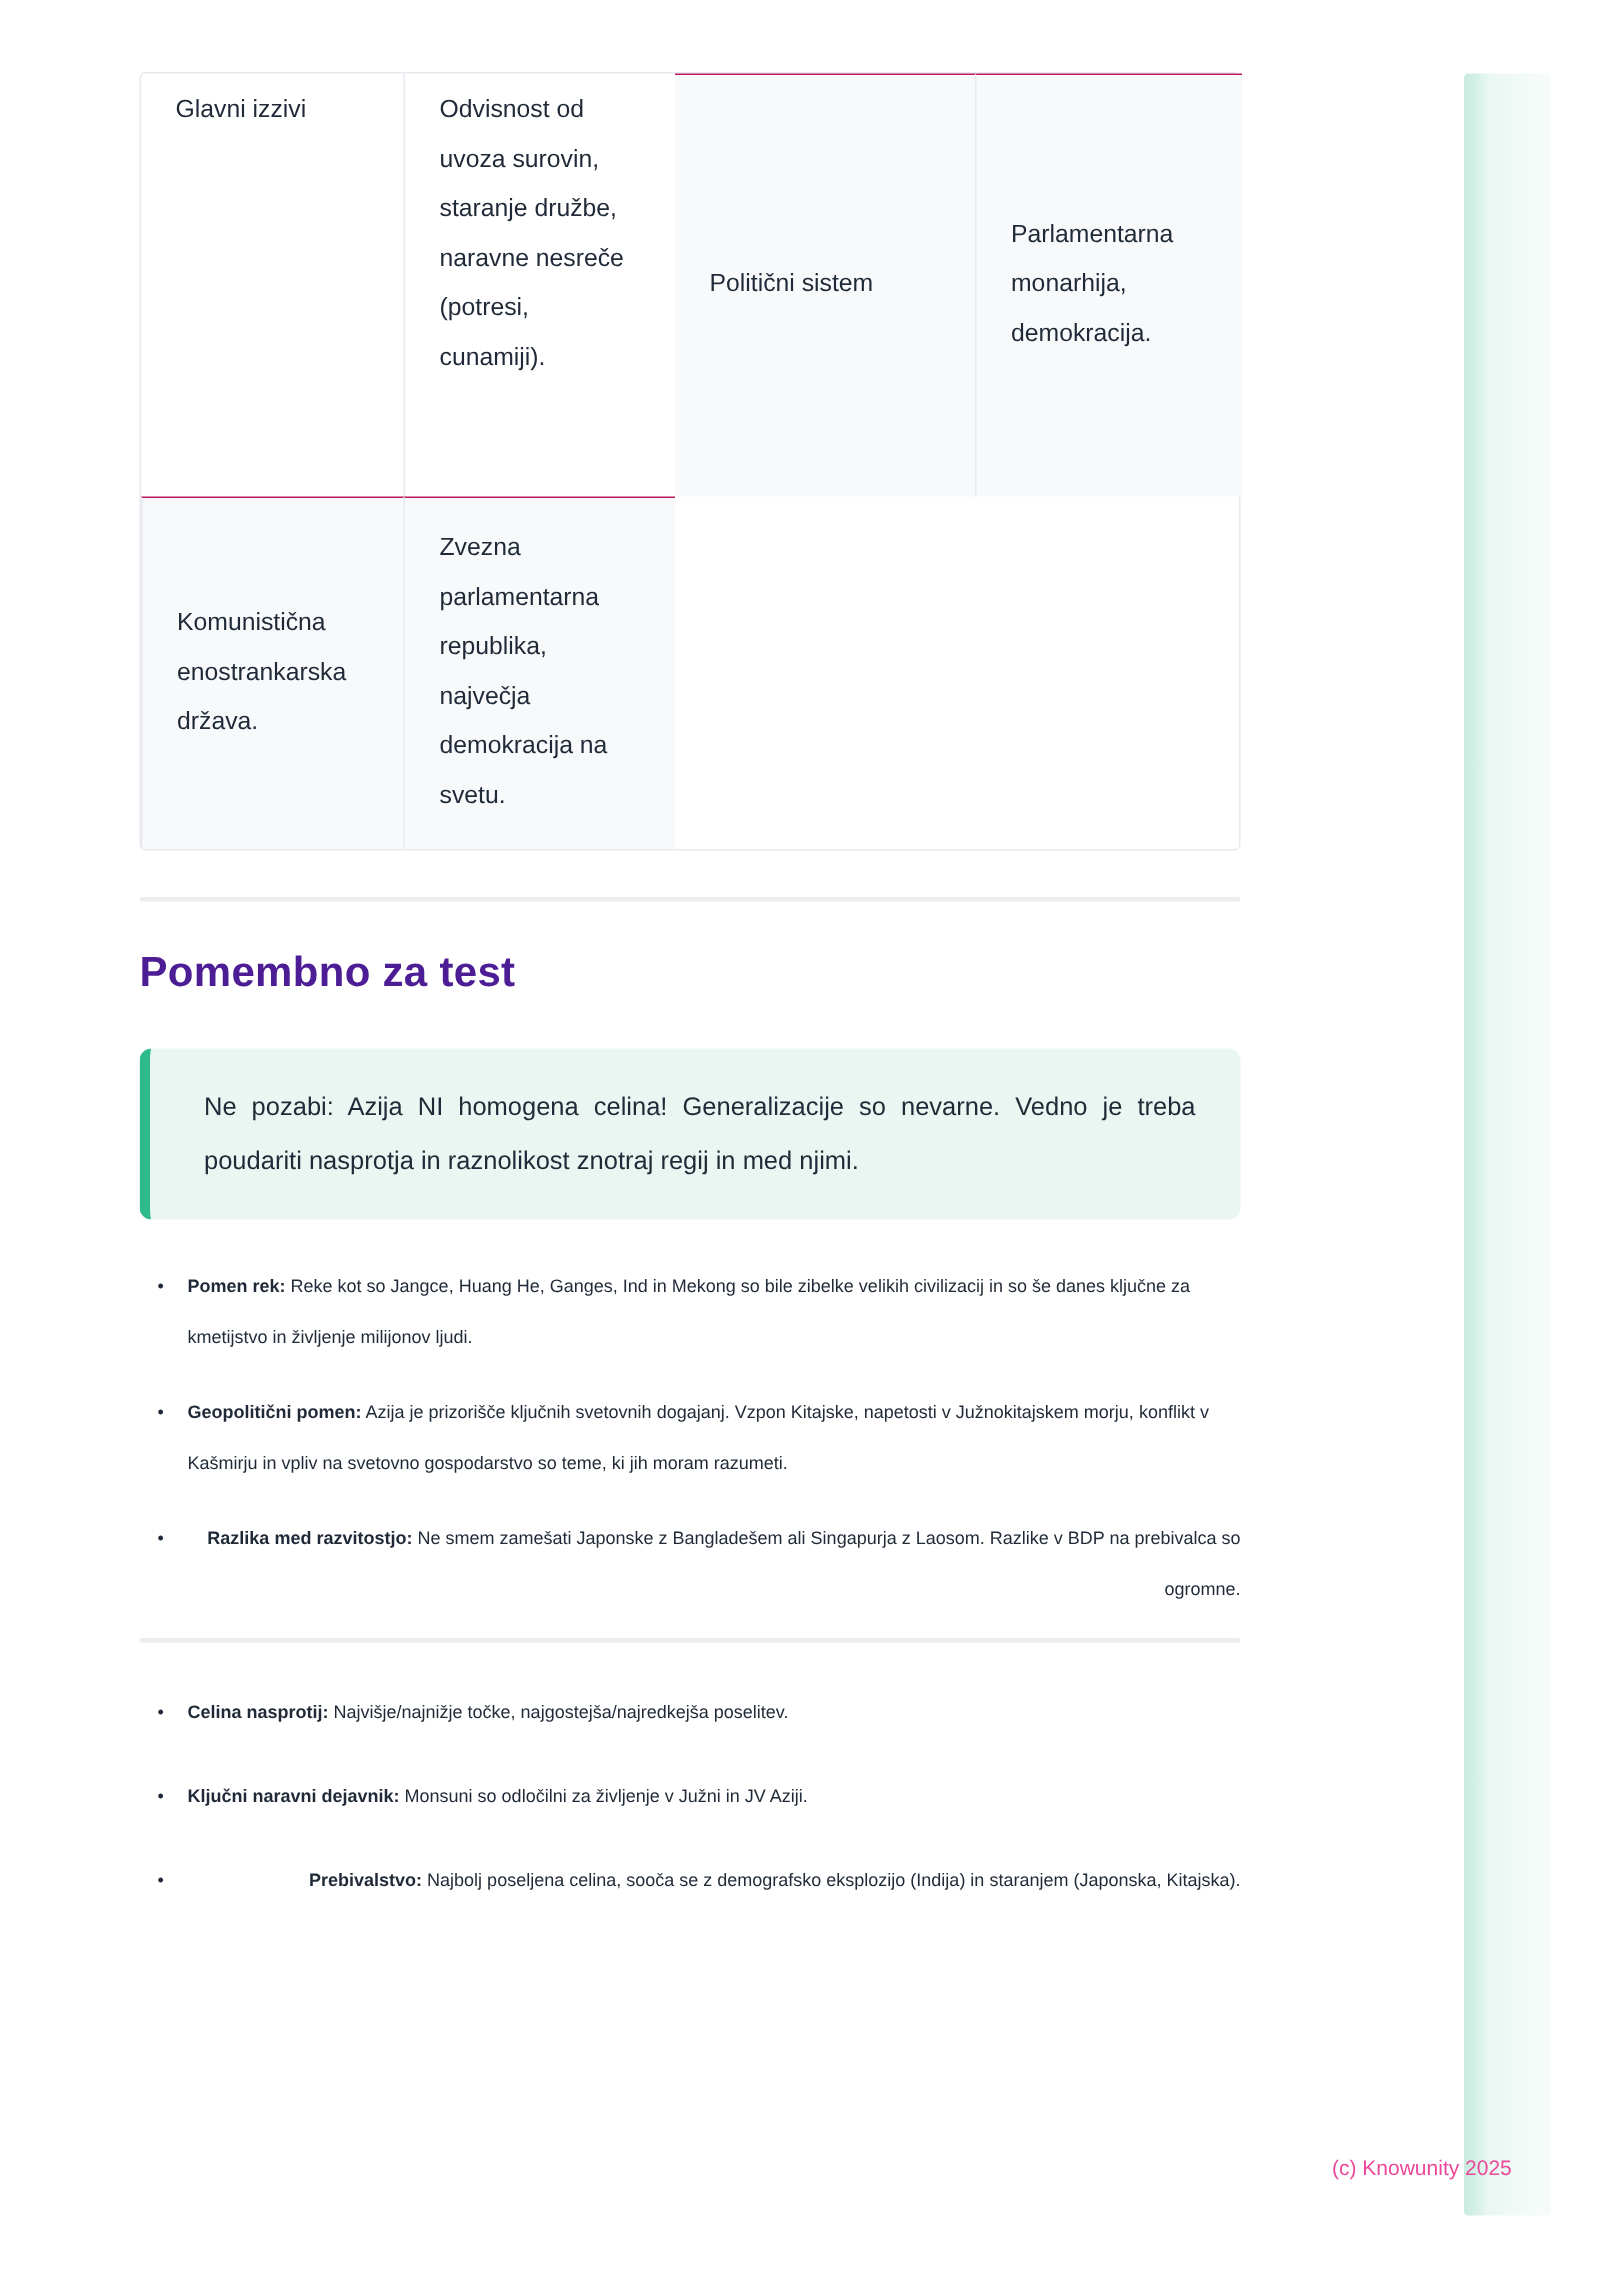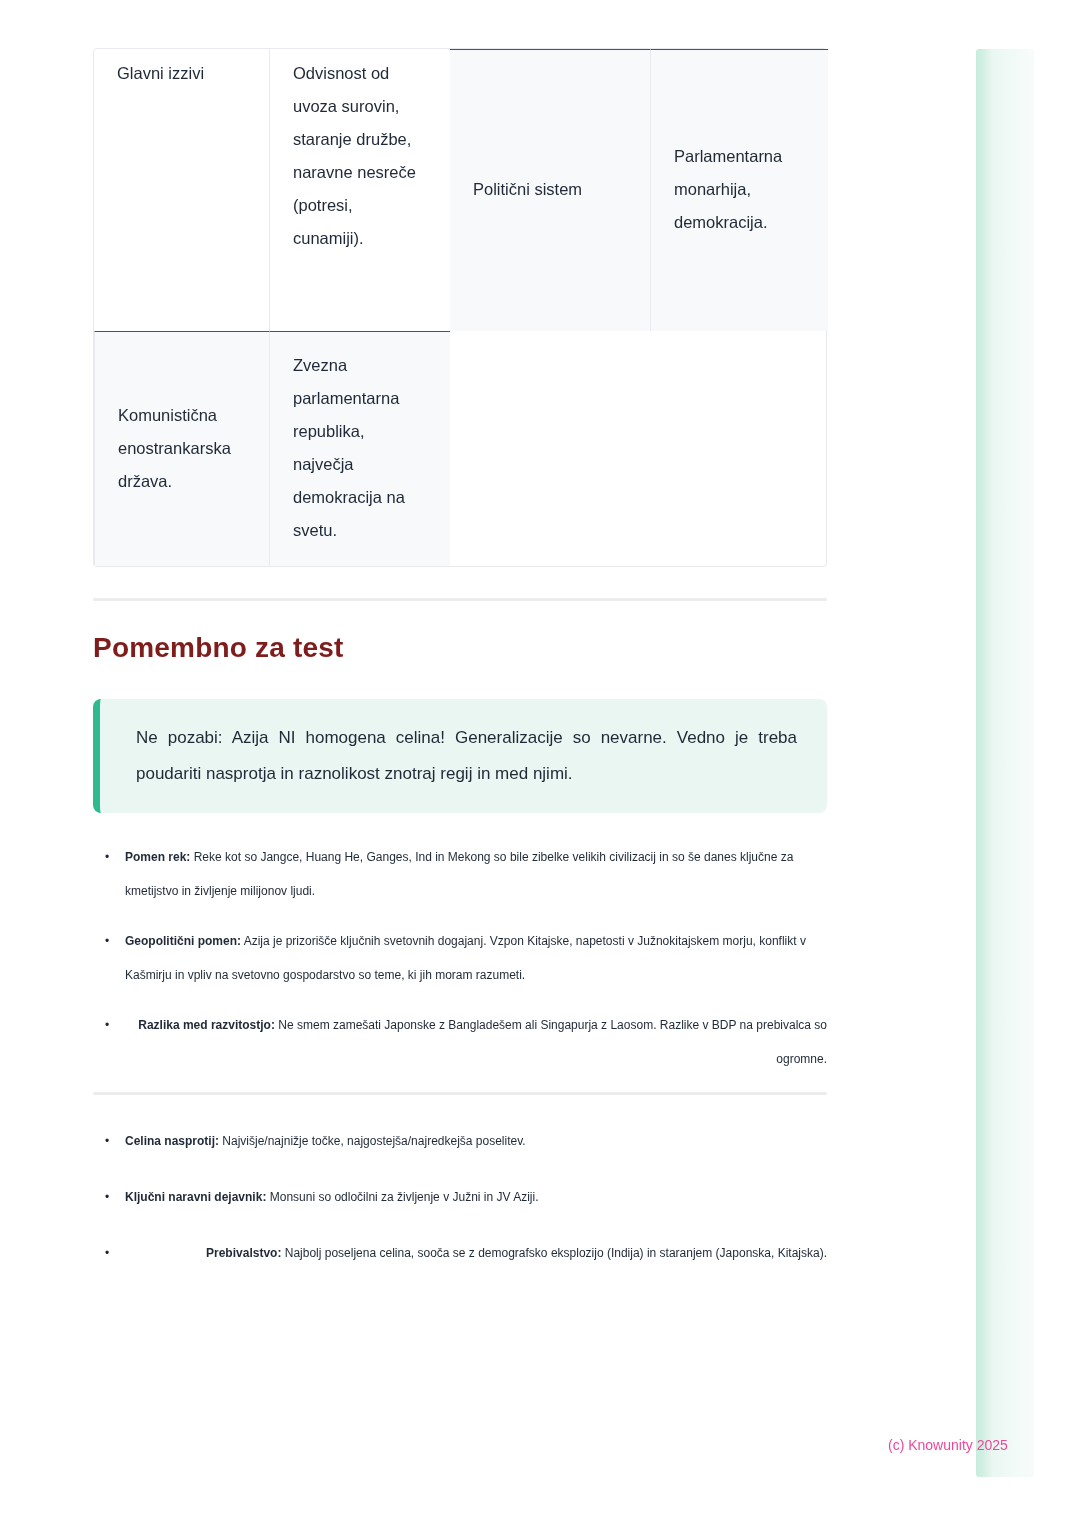--- a/index.html
+++ b/index.html
@@ -62,21 +62,21 @@
     border-radius: 2px;
   }
   .divider.d1 { margin: 31px 0 30px 0; }
   .divider.d2 { margin: 16px 0 28px 0; }
 
   h2.section-heading {
     margin: 0;
     font-size: 28px;
     line-height: 34px;
     font-weight: 700;
-    color: #7f1d1d;
+    color: #4c1d95;
     letter-spacing: 0.2px;
   }
 
   .callout {
     margin-top: 34px;
     background: #e9f6f1;
     border-left: 7px solid #2eba8c;
     border-radius: 8px;
     padding: 21px 30px 21px 36px;
     font-size: 17px;

